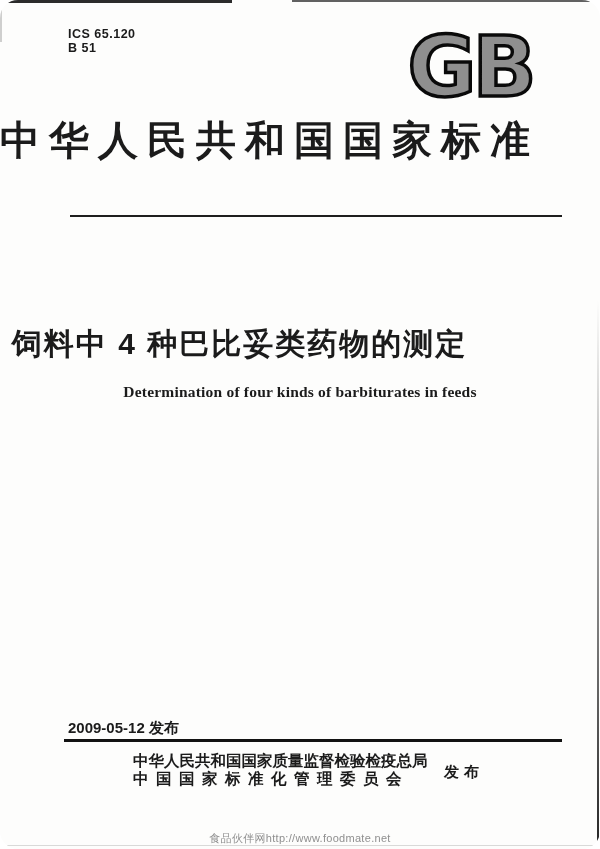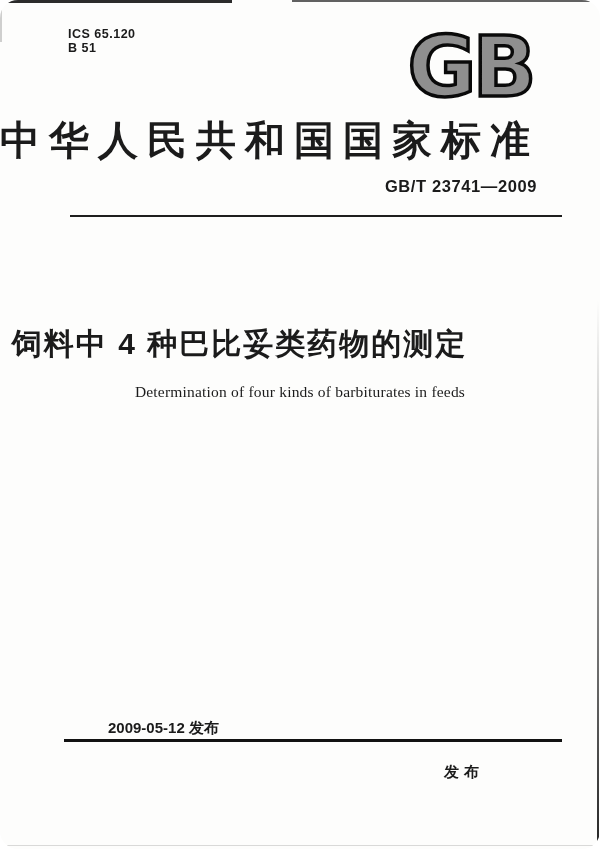--- a/index.html
+++ b/index.html
@@ -22,24 +22,24 @@
   .gb-logo { position:absolute; left:404px; top:27px; width:132px; height:82px; }
   .heading { position:absolute; top:113px; left:0; width:500px; text-align:right;
              font-size:40px; font-weight:700; letter-spacing:9px; white-space:nowrap; }
   .std-number { position:absolute; top:177px; right:63px; font-size:16.5px; font-weight:700; letter-spacing:.6px; }
   .rule1 { position:absolute; top:215px; left:70px; width:492px; height:2px; background:#1e1e1e; }
 
   
   .title-zh { position:absolute; top:324px; left:0; width:479px; text-align:center;
               font-size:30px; font-weight:700; letter-spacing:2px; white-space:nowrap; }
   .title-en { position:absolute; top:383px; left:0; width:600px; text-align:center;
-              font-size:15.5px; font-weight:400; font-family:"Liberation Serif", serif; letter-spacing:.2px; }
+              font-size:15.5px; font-weight:700; font-family:"Liberation Serif", serif; letter-spacing:.2px; }
 
   
-  .date-issue { position:absolute; top:719px; left:68px; font-size:15px; font-weight:700;margin-left:40px; }
+  .date-issue { position:absolute; top:719px; left:68px; font-size:15px; font-weight:700; }
   .date-impl  { position:absolute; top:719px; right:40px; font-size:15px; font-weight:700; }
   .rule2 { position:absolute; top:739px; left:64px; width:498px; height:3px; background:#121212; }
   .publisher { position:absolute; top:752px; left:133px; font-weight:700; line-height:18px; white-space:nowrap; }
   .pub1 { font-size:15.5px; letter-spacing:0; }
   .pub2 { font-size:15.5px; letter-spacing:7.5px; }
   .publish-label { position:absolute; top:763px; left:444px; font-size:15px; font-weight:700; letter-spacing:5px; }
   .watermark { position:absolute; top:831px; left:0; width:600px; text-align:center;
                font-size:11px; color:#8f8f8f; letter-spacing:.3px; }
 </style>
 </head>
@@ -57,26 +57,30 @@
     <div>ICS 65.120</div>
     <div>B 51</div>
   </div>
 
   <svg class="gb-logo" viewBox="0 0 132 82">
     <text x="66" y="69" text-anchor="middle" font-family="DejaVu Sans, sans-serif" font-size="84" font-weight="bold" fill="#8f8f8f" stroke="#0a0a0a" stroke-width="3.5" letter-spacing="-4">GB</text>
   </svg>
 
   <div class="heading">中华人民共和国国家标准</div>
 
-  <div class="std-number">GB/T 23741—2009</div>
 
   <div class="rule1"></div>
 
   <div class="title-zh">饲料中 4 种巴比妥类药物的测定</div>
   <div class="title-en">Determination of four kinds of barbiturates in feeds</div>
 
   <div class="date-issue">2009-05-12 发布</div>
   <div class="rule2"></div>
 
+  <div class="publisher">
+    <div class="pub1">中华人民共和国国家质量监督检验检疫总局</div>
+    <div class="pub2">中国国家标准化管理委员会</div>
+  </div>
   <div class="publish-label">发布</div>
 
+  <div class="watermark">食品伙伴网http://www.foodmate.net</div>
 
 </div>
 
 </body></html>

